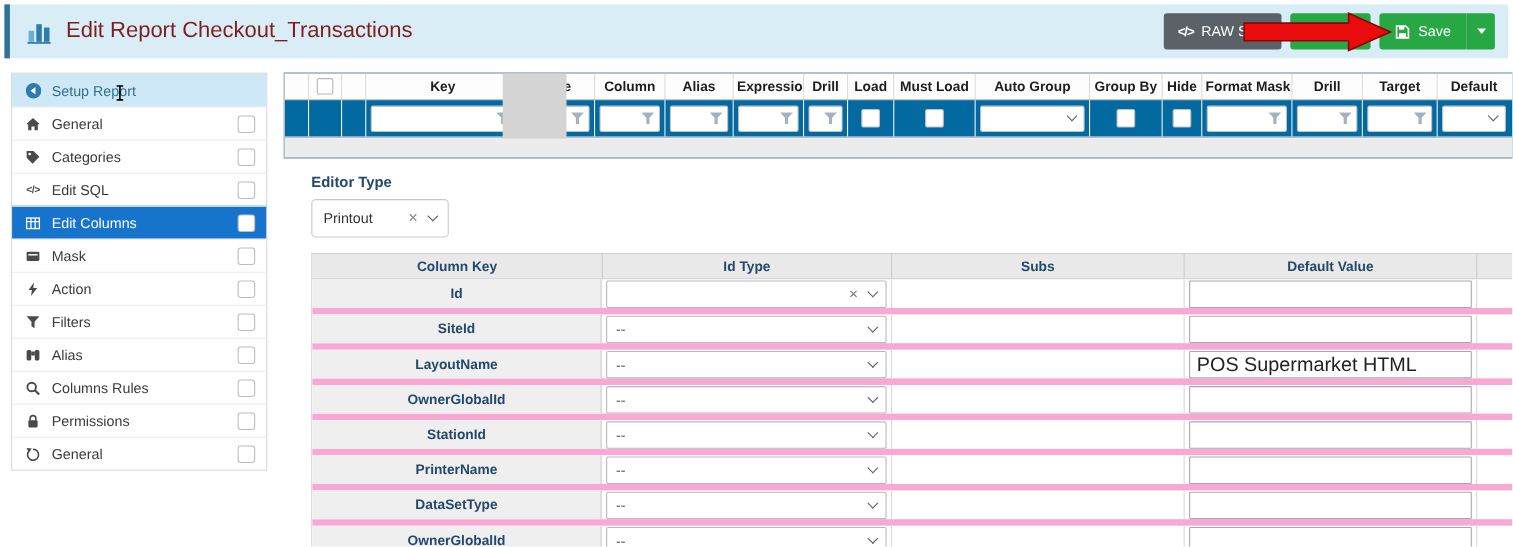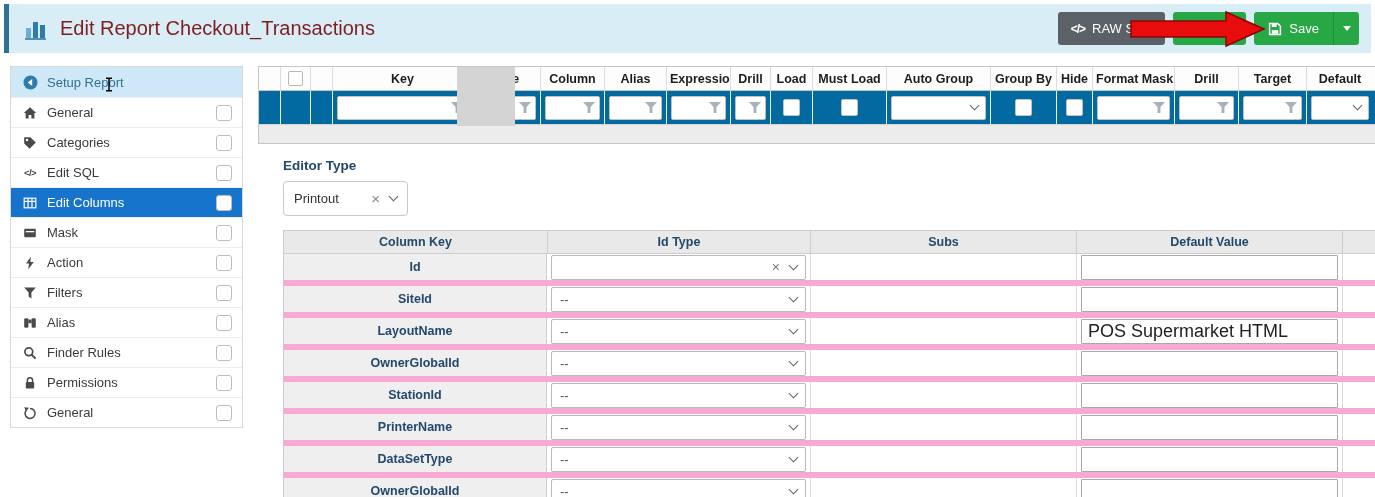--- a/index.html
+++ b/index.html
@@ -239,21 +239,21 @@
         <span class="cb"></span>
       </div>
 
       <div class="side-item">
         <span class="sicon">
           <svg width="14" height="14" viewBox="0 0 14 14">
               <circle cx="5.8" cy="5.8" r="3.9" fill="none" stroke="#4a4a4a" stroke-width="1.7"></circle>
               <line x1="8.7" y1="8.7" x2="12.6" y2="12.6" stroke="#4a4a4a" stroke-width="2"></line>
             </svg>
         </span>
-        <span class="slabel">Finder Rules</span>
+        <span class="slabel">Columns Rules</span>
         <span class="cb"></span>
       </div>
 
       <div class="side-item">
         <span class="sicon">
           <svg width="14" height="14" viewBox="0 0 14 14">
               <path d="M4.4,6.2 V4.4 a2.6,2.6 0 0 1 5.2,0 V6.2" fill="none" stroke="#4a4a4a" stroke-width="1.5"></path>
               <rect x="2.8" y="6" width="8.4" height="6.6" rx="1" fill="#4a4a4a"></rect>
             </svg>
         </span>

